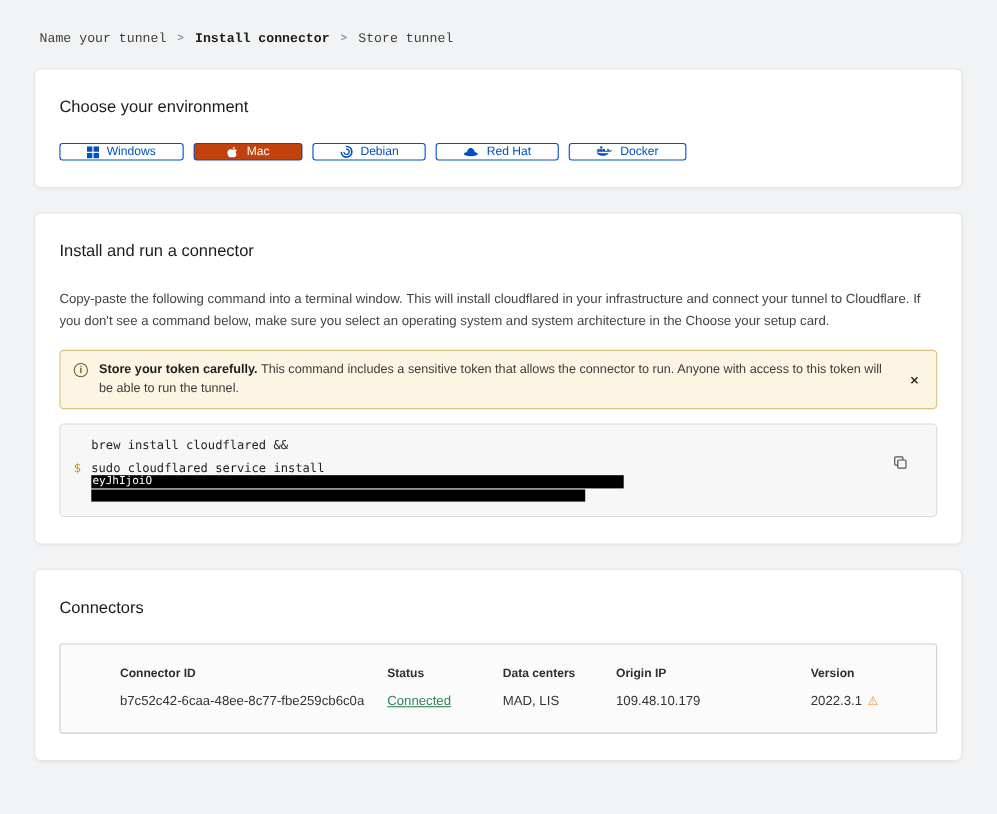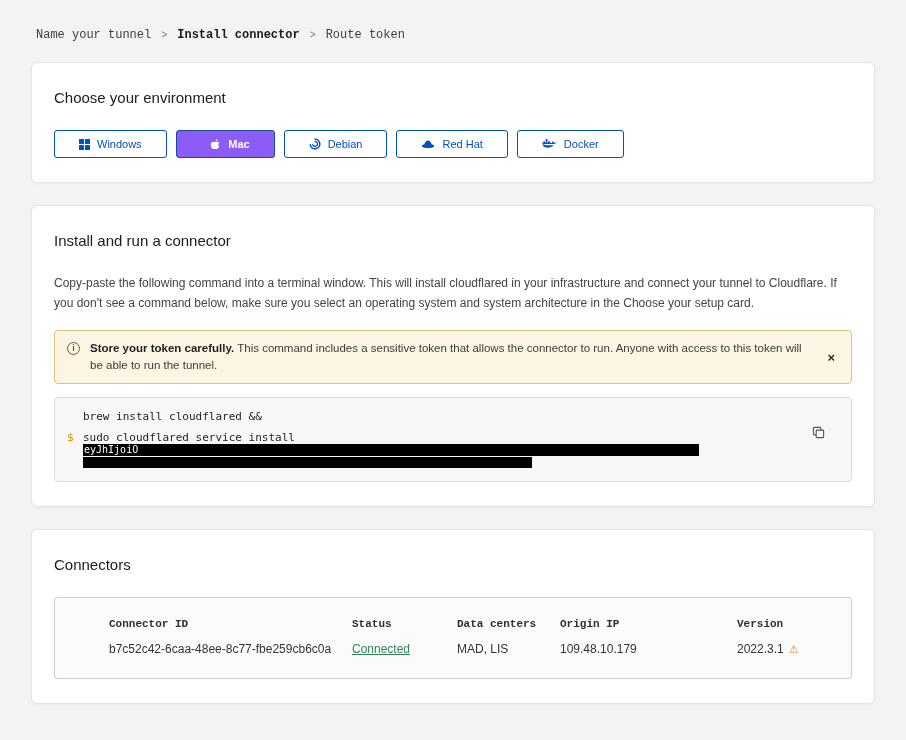--- a/index.html
+++ b/index.html
@@ -18,64 +18,64 @@
   .crumb.current { font-weight:bold; color:#1b1b1b; }
   .sep { color:#7a7a7a; font-size:10px; }
 
   
   .card { background:#fff; border:1px solid #e4e4e4; border-radius:6px; padding:26px 22px 24px; margin-bottom:22px; box-shadow:0 1px 3px rgba(0,0,0,.04); }
   .card h2 { margin:0 0 24px; font-size:15px; color:#1b1b1b; font-weight:normal; }
 
   
   .os-label { font-size:12px; margin:0 0 10px; }
   .os-row { display:flex; gap:9px; }
-  .os-btn { display:inline-flex; align-items:center; justify-content:flex-end; gap:7px; min-width:99px; height:28px; padding:0 24px;
+  .os-btn { display:inline-flex; align-items:center; justify-content:center; gap:7px; min-width:99px; height:16px; padding:0 24px;
     background:#fff; border:1px solid #0051c3; border-radius:3px; color:#0051c3; font-size:11px; font-family:inherit; cursor:pointer; }
   .os-btn .icon { display:inline-flex; line-height:0; }
-  .os-btn.selected { background:#8b5cf6; border-color:#1a4a9f; color:#fff;font-weight:bold; }
+  .os-btn.selected { background:#c2410c; border-color:#1a4a9f; color:#fff; }
 
   
   .desc { font-size:12px; line-height:1.7; color:#444; margin:0 0 16px; max-width:800px; }
   .warning { display:flex; gap:10px; background:#fcf5e3; border:1px solid #d9c27e; border-radius:4px; padding:9px 12px; margin-bottom:13px; }
   .info-badge { flex:0 0 auto; width:13px; height:13px; border:1.5px solid #6a6125; border-radius:50%; color:#6a6125;
     font-size:9px; font-weight:bold; display:flex; align-items:center; justify-content:center; margin-top:2px; }
   .warning-text { flex:1; margin:0; font-size:11.5px; line-height:1.5; color:#3c3c3c; }
   .warning-text strong { color:#1f1f1f; }
   .close-btn { align-self:center; background:none; border:none; font-size:13px; font-weight:bold; color:#2b2b2b; cursor:pointer; padding:0 4px; font-family:inherit; }
 
   .code-block { position:relative; background:#f7f7f8; border:1px solid #dcdcdc; border-radius:4px;
     padding:12px 48px 13px 28px; font-family:"DejaVu Sans Mono", monospace; font-size:11px; color:#1f1f1f; }
   .code-line { line-height:13px; white-space:pre; }
   .code-line.first { margin-bottom:8px; }
   .prompt { position:absolute; left:12px; top:33px; color:#c9920a; }
-  .token-line { width:616px; max-width:100%; height:12px; background:#000; color:#fff; font-size:10px; line-height:12px; padding-left:1px; overflow:hidden; }
+  .token-line { width:484px; max-width:100%; height:12px; background:#000; color:#fff; font-size:10px; line-height:12px; padding-left:1px; overflow:hidden; }
   .token-bar { width:449px; max-width:80%; height:11px; background:#000; margin-top:1px; }
   .copy-btn { position:absolute; right:24px; top:26px; background:none; border:none; cursor:pointer; padding:2px; line-height:0; }
 
   
   .connectors-table { border:1px solid #cecece; border-radius:3px; background:#fbfbfc; padding:20px 20px 22px 54px; }
   .t-head, .t-row { display:grid; grid-template-columns:243px 105px 103px 177px 1fr; align-items:center; }
-  .t-head { font-size:11px; font-weight:bold; color:#2f2f2f; margin-bottom:12px;font-family:Liberation Mono, monospace; }
+  .t-head { font-size:11px; font-weight:bold; color:#2f2f2f; margin-bottom:12px; }
   .t-head span { font-weight:bold; }
   .t-row { font-size:12px; color:#333; }
   .status-connected { color:#2f855a;text-decoration:underline; }
   .version-cell { display:flex; align-items:center; }
   .version-warning { color:#f6821f; font-size:11px; margin-left:5px; }
 </style>
 </head>
 <body>
 
 <div class="page">
 
   <nav class="breadcrumb">
     <span class="crumb">Name your tunnel</span>
     <span class="sep">&gt;</span>
     <span class="crumb current">Install connector</span>
     <span class="sep">&gt;</span>
-    <span class="crumb">Route token</span>
+    <span class="crumb">Store tunnel</span>
   </nav>
 
   <section class="card">
     <h2>Choose your environment</h2>
     <div class="os-row">
 
       <button class="os-btn">
         <span class="icon">
           <svg width="11" height="11" viewBox="0 0 12 12">
               <g fill="#0051c3">

